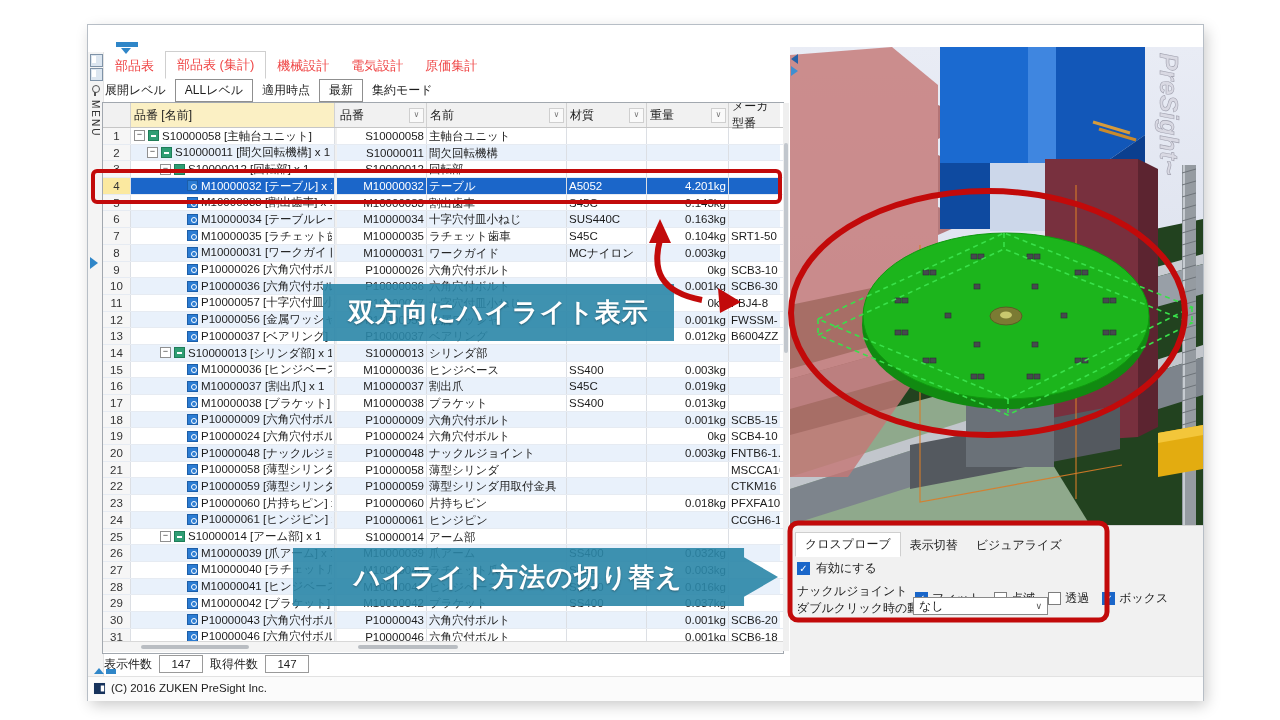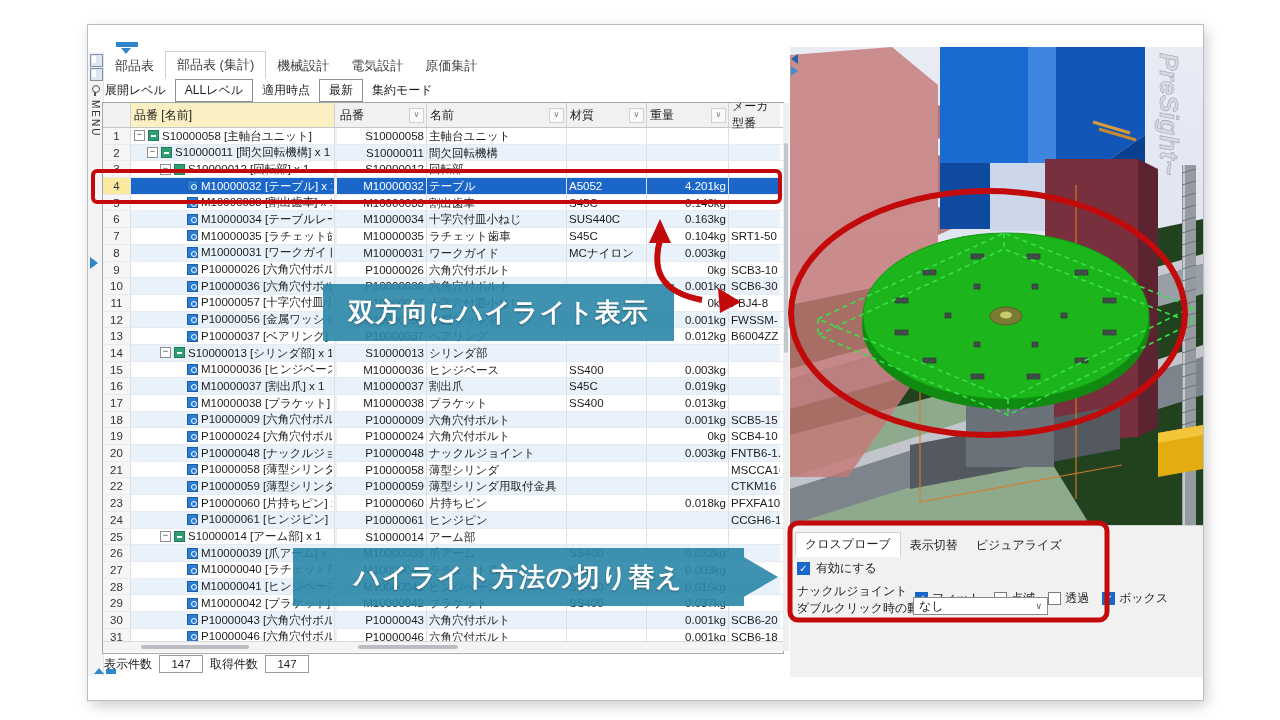--- a/index.html
+++ b/index.html
@@ -22,21 +22,21 @@
   .pin-ic::after{content:"";position:absolute;left:1px;top:6px;width:1.5px;height:4px;background:#555;}
   .menu-label{position:absolute;left:13px;top:48px;transform:rotate(90deg);transform-origin:0 0;
               font-size:10px;letter-spacing:2px;color:#333;}
   .tri{width:0;height:0;position:absolute;}
   .tri-right-blue{border-top:6px solid transparent;border-bottom:6px solid transparent;border-left:8px solid #2f86c8;left:2px;top:205px;}
   
   .clampbar{position:absolute;left:28px;top:17px;width:22px;height:5px;background:#2f86c8;}
   .clamptri{position:absolute;left:33px;top:23px;border-left:5px solid transparent;border-right:5px solid transparent;border-top:6px solid #2f86c8;}
   
   .tabbar{position:absolute;left:16px;top:29px;height:25px;display:flex;align-items:flex-end;background:transparent;}
-  .tab{padding:4px 11px 4px 11px;font-size:13px;color:#404040;background:transparent;}
+  .tab{padding:4px 11px 4px 11px;font-size:13px;color:#ef4444;background:transparent;}
   .tab.on{background:#fff;border:1px solid #cfcfcf;border-bottom:1px solid #fff;}
   
   .toolbar{position:absolute;left:17px;top:54px;height:23px;display:flex;align-items:center;gap:9px;font-size:12px;}
   .vbox{border:1px solid #8f8f8f;background:#fff;padding:2px 9px;font-size:12px;}
   .rgroup{display:flex;align-items:center;gap:15px;border:1px solid #b5b5b5;padding:3px 10px;background:#f6f6f6;}
   .radio{display:inline-flex;align-items:center;gap:5px;font-size:12px;}
   .rdot{width:12px;height:12px;border-radius:50%;border:1px solid #7d7d7d;background:#fff;box-sizing:border-box;position:relative;}
   .radio.on .rdot{border:1px solid #0067c0;background:#0067c0;}
   .radio.on .rdot::after{content:"";position:absolute;left:3px;top:3px;width:4px;height:4px;border-radius:50%;background:#fff;}
   
@@ -777,20 +777,24 @@
     </div>
     <div class="cp-row" style="left:7px;top:74px">
       <span>ダブルクリック時の動作 :</span>
     </div>
     <div class="dropdown" title="なし">
       <span>なし</span>
       <span class="dd-chev">∨</span>
     </div>
   </div>
 
+  <div class="statusbar">
+    <span class="app-icon"></span>
+    <span class="status-text">(C) 2016 ZUKEN PreSight Inc.</span>
+  </div>
 </div>
 
 <div class="banner banner1">双方向にハイライト表示</div>
 <div class="banner banner2">ハイライト方法の切り替え</div>
 
 <svg class="anno-svg">
   <rect x="93" y="171" width="687" height="31" rx="4" fill="none" stroke="#c20a0a" stroke-width="4"></rect>
   <ellipse cx="988" cy="313" rx="197" ry="122" fill="none" stroke="#c20a0a" stroke-width="6"></ellipse>
   <rect x="790" y="523" width="317" height="97" rx="8" fill="none" stroke="#c20a0a" stroke-width="5"></rect>
   <path d="M660,240 C652,270 660,292 702,300" fill="none" stroke="#c20a0a" stroke-width="6"></path>

